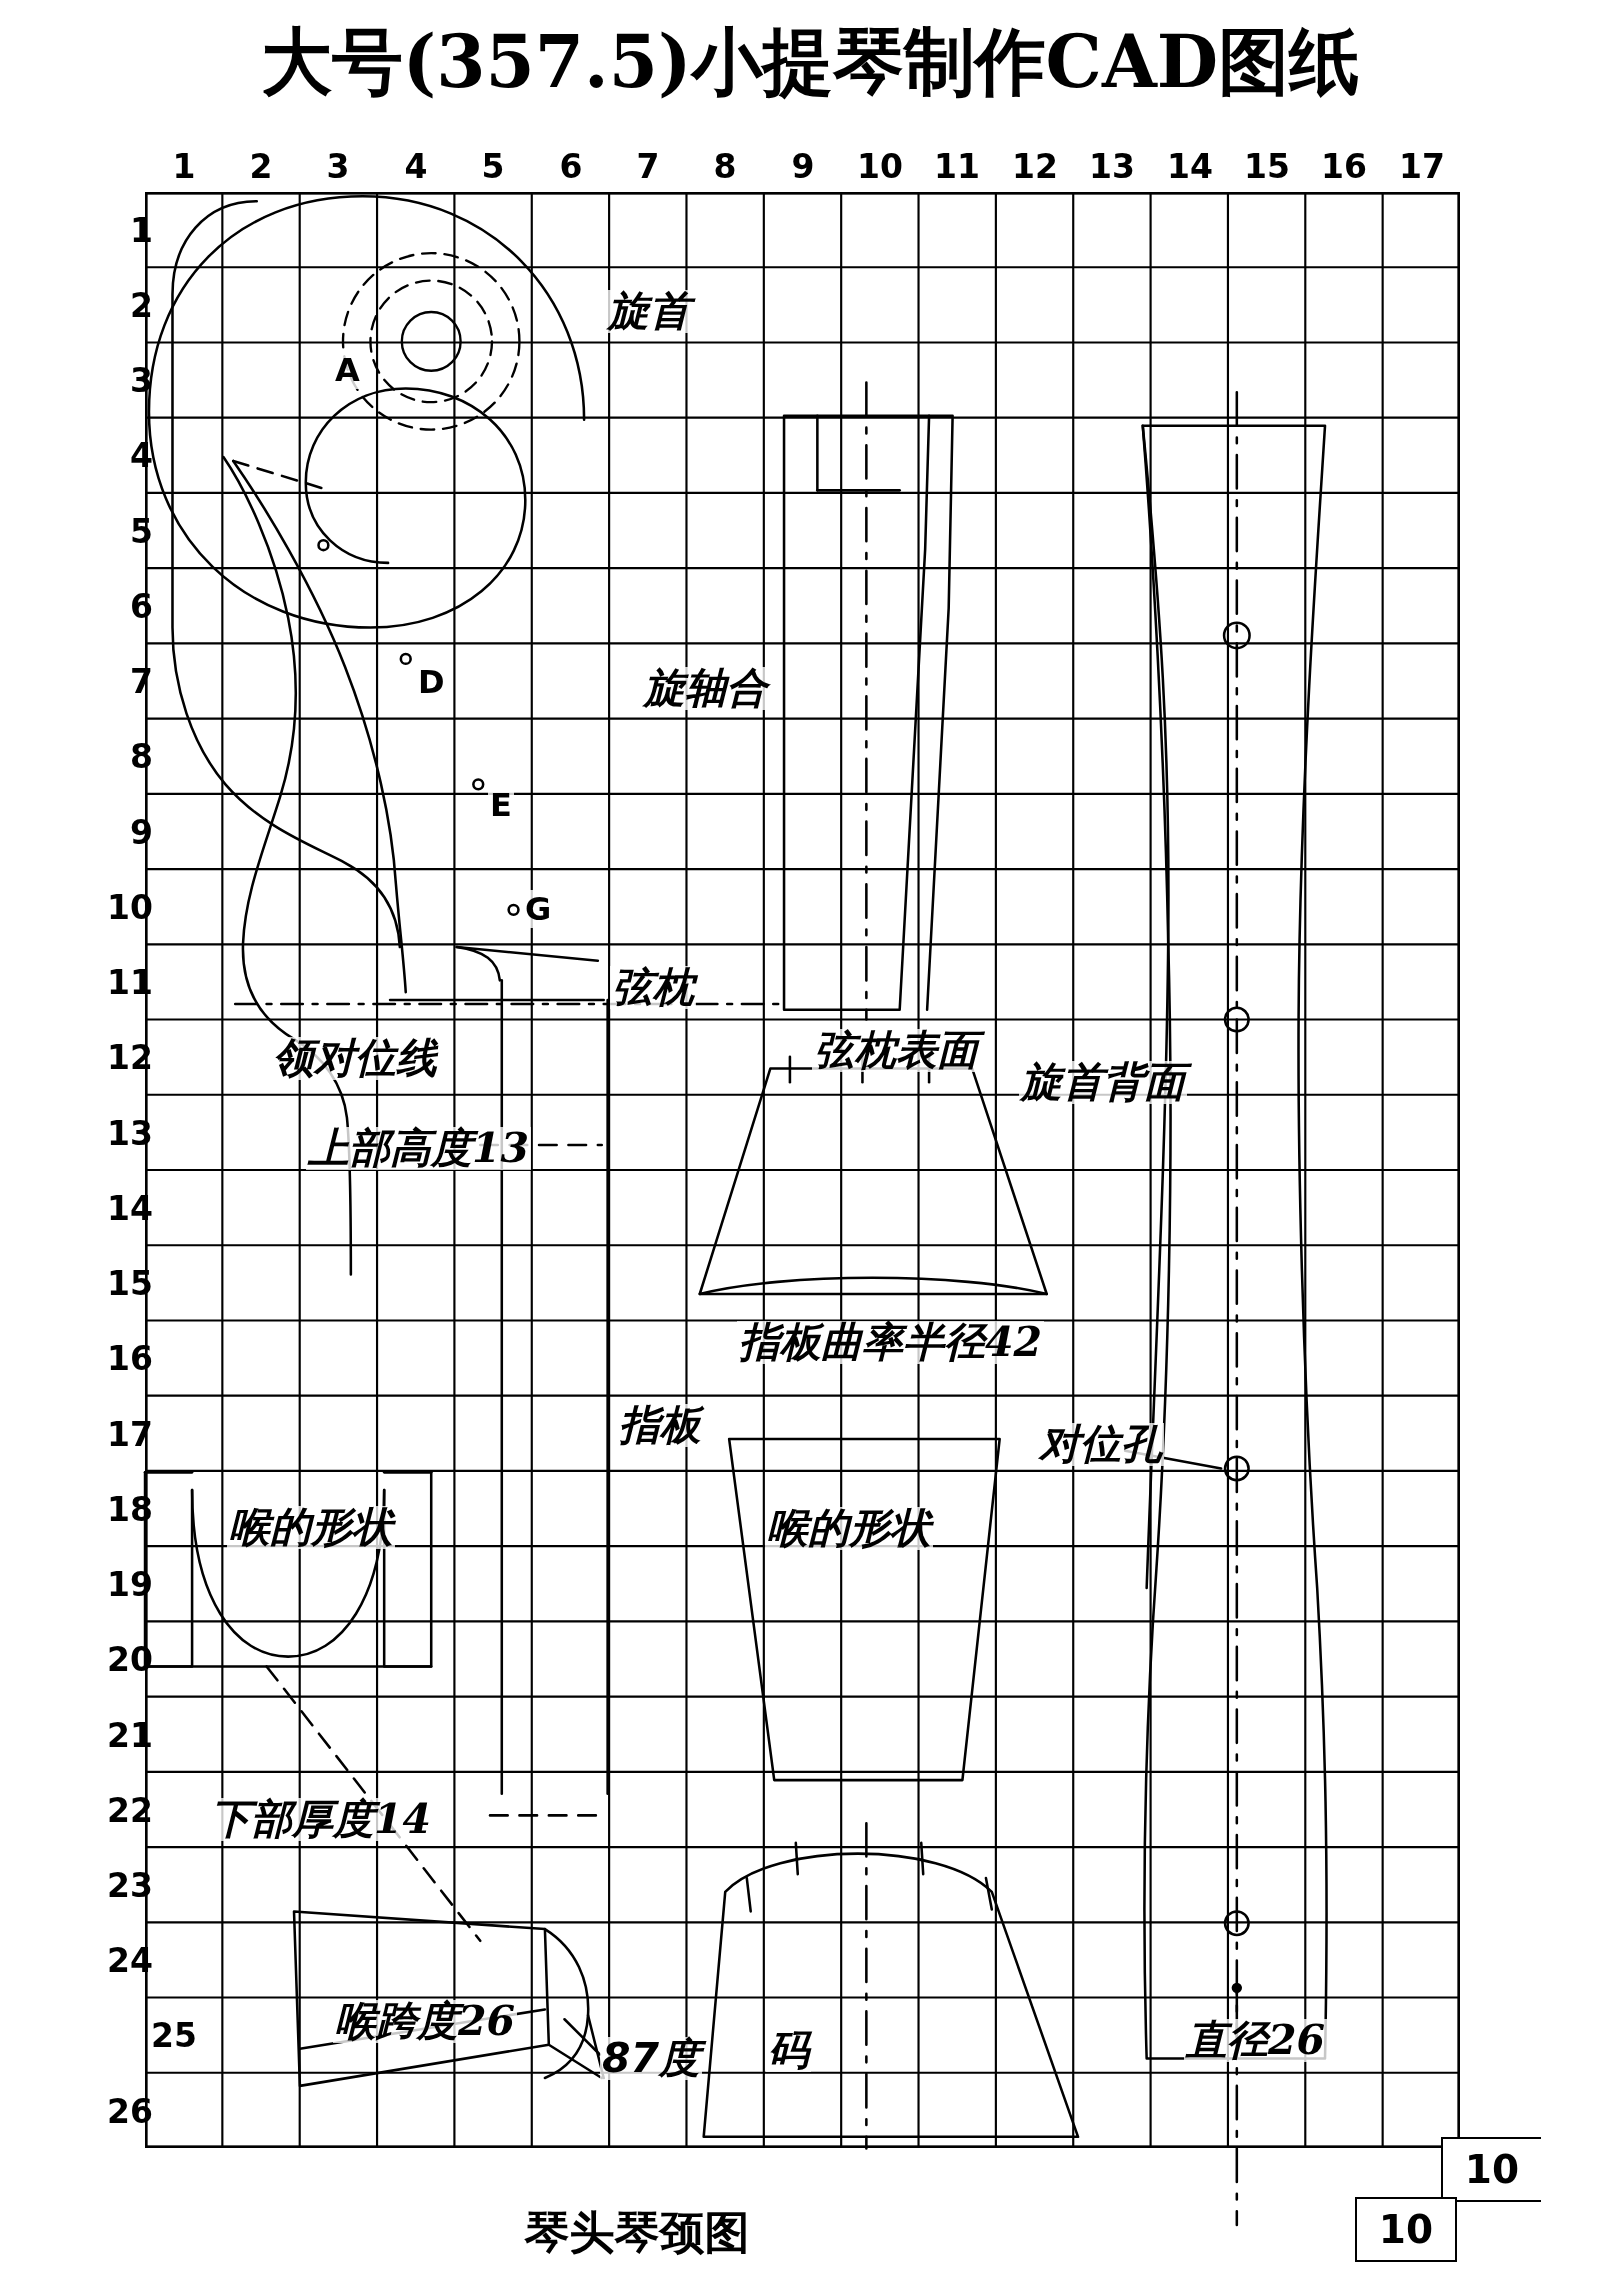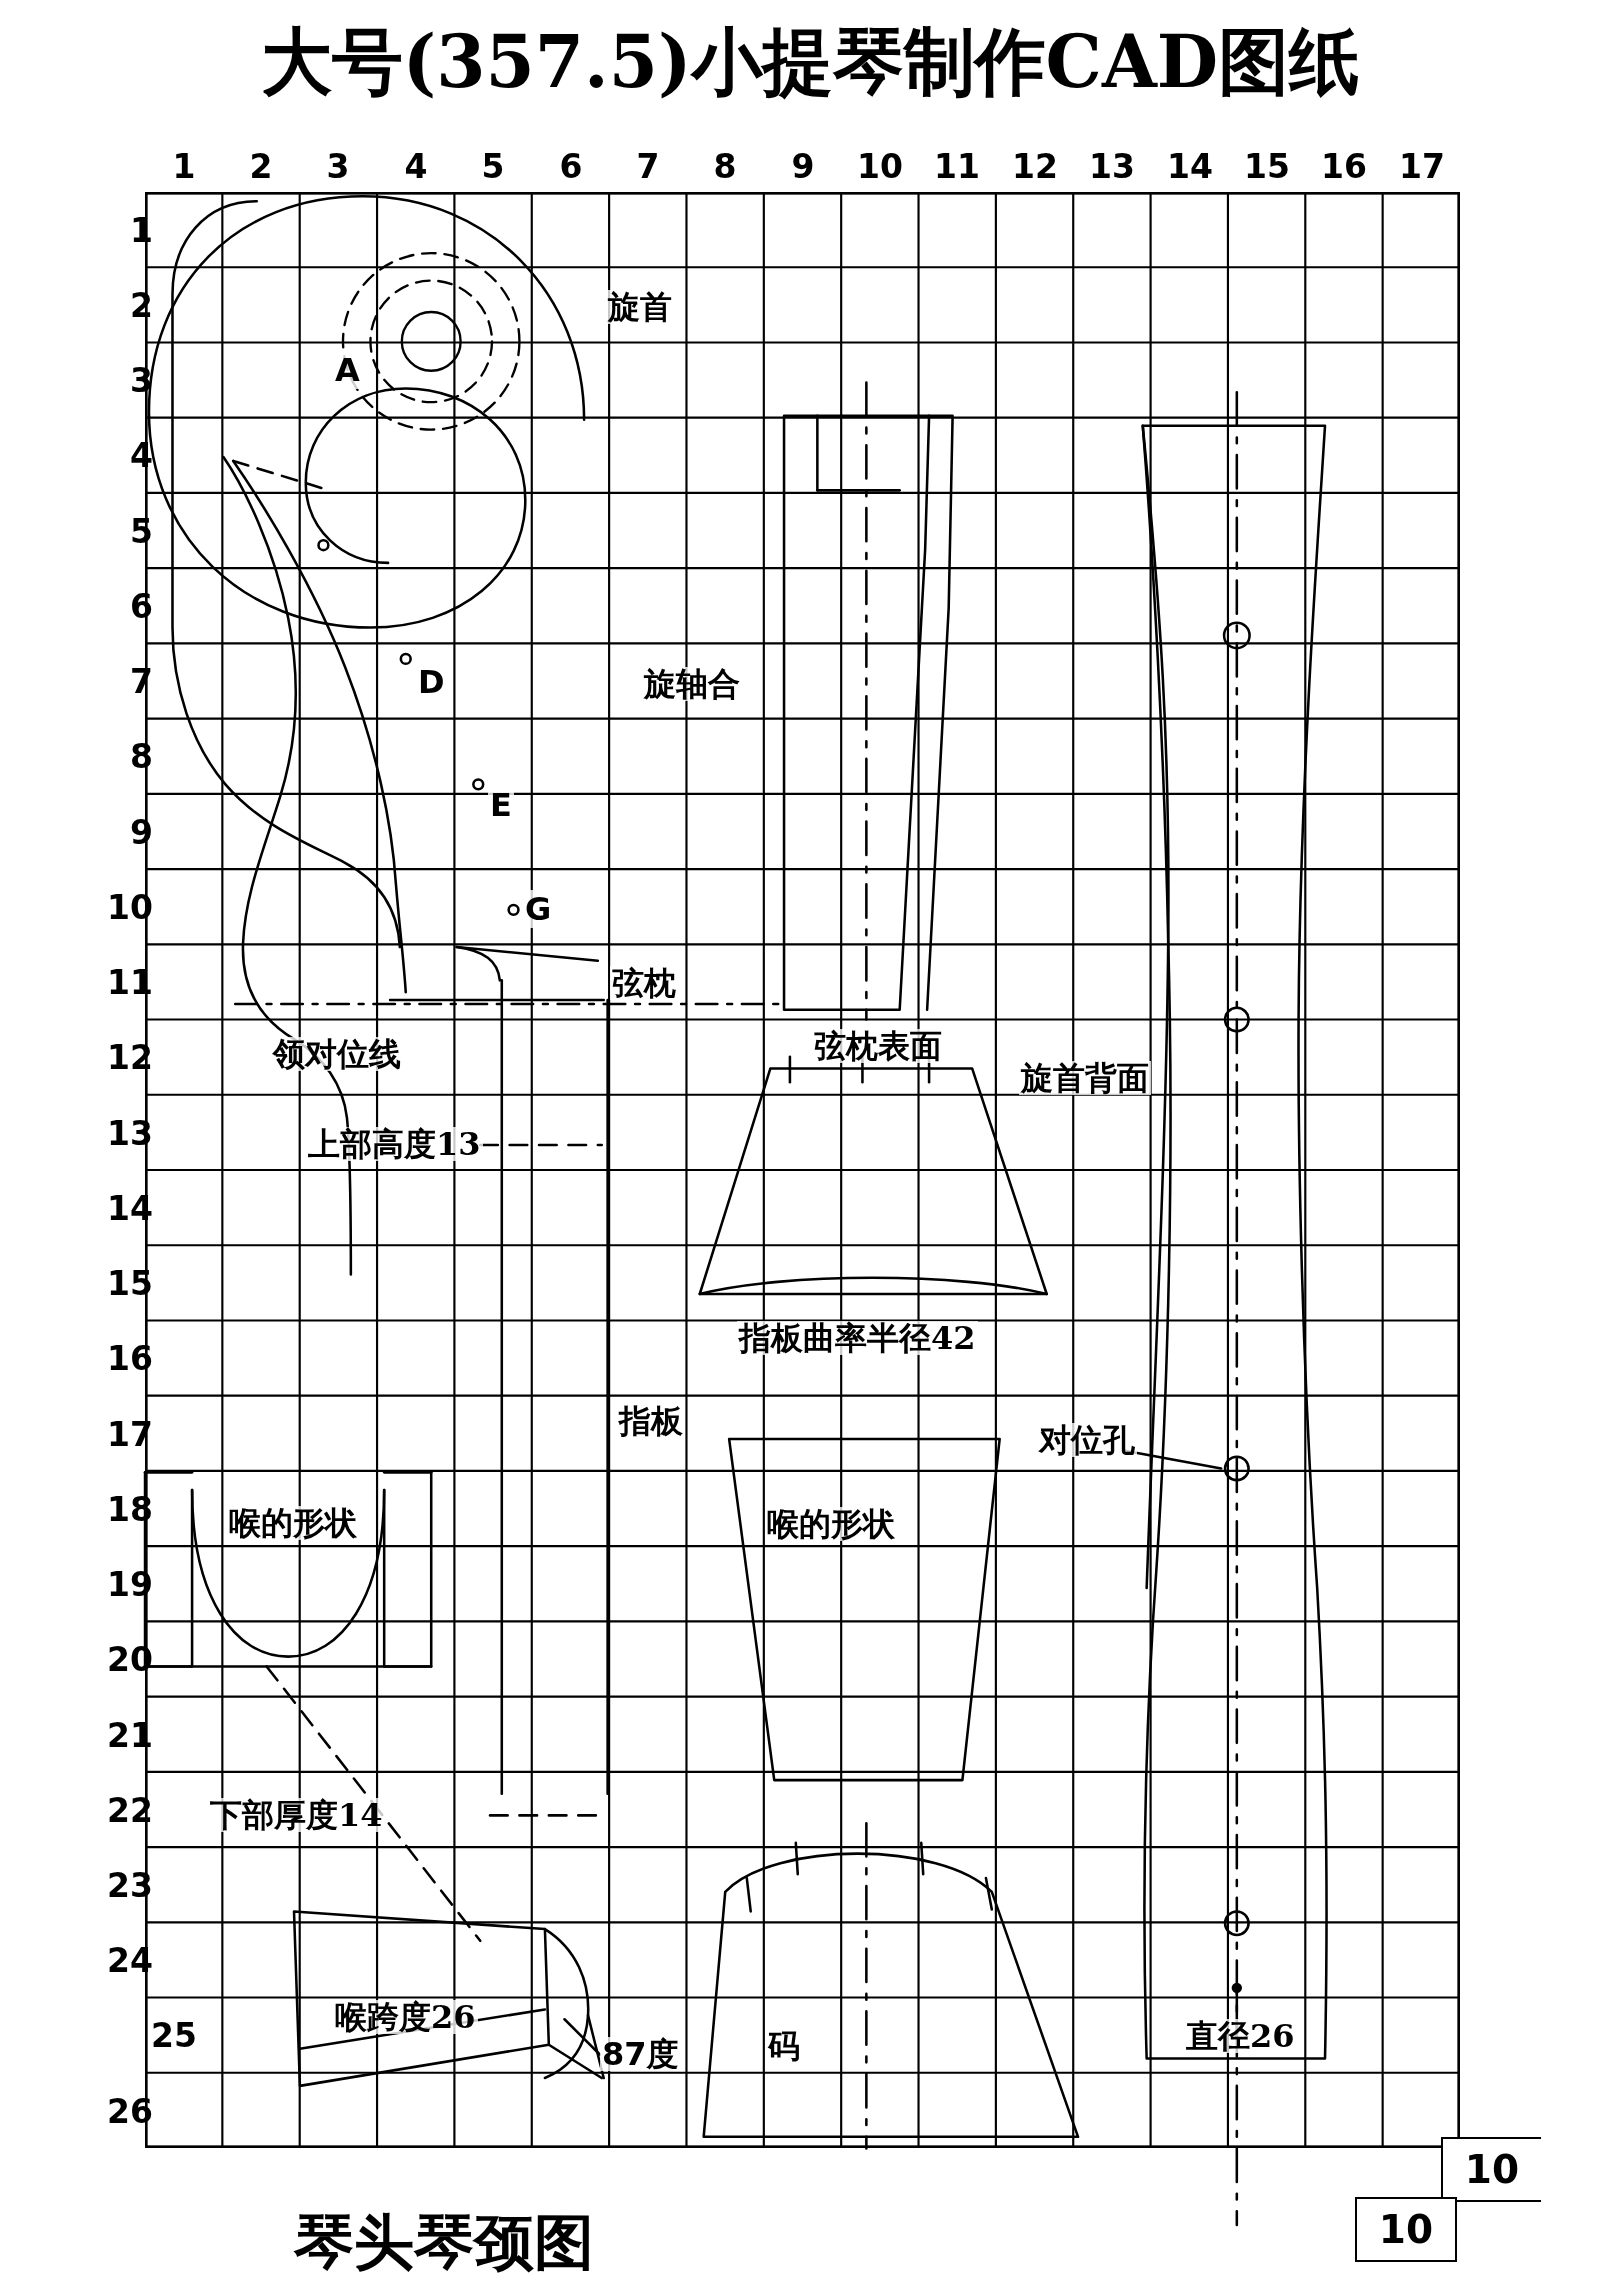--- a/index.html
+++ b/index.html
@@ -36,36 +36,37 @@
   
   #gridframe{position:absolute;left:145px;top:192px;width:1315px;height:1956px;}
 
   
   #draw{position:absolute;left:0;top:0;width:1621px;height:2293px;pointer-events:none;}
 
   
   .ann{
     position:absolute;white-space:nowrap;
     font-family:"DejaVu Serif","Liberation Serif",serif;
-    font-size:32px;font-weight:700;line-height:1;
+    font-size:41px;font-weight:700;line-height:1;
     background:rgba(255,255,255,0.78);
     padding:1px 2px;
+    font-style:italic;
   }
   .ann.num{font-family:"DejaVu Sans","Liberation Sans",sans-serif;}
   .pt-label{
     position:absolute;font-size:32px;font-weight:700;
     font-family:"DejaVu Sans","Liberation Sans",sans-serif;
     background:rgba(255,255,255,0.8);padding:0 2px;
   }
 
   
   .sheet-caption{
-    position:absolute;left:294px;top:2203px;width:686px;
+    position:absolute;left:294px;top:2203px;width:686px;text-align:center;
     font-family:"DejaVu Serif","Liberation Serif",serif;
-    font-size:60px;font-weight:700;
+    font-size:45px;font-weight:700;
   }
 
   
   .corner-box{
     position:absolute;border:2.9px solid #000;
     display:flex;align-items:center;justify-content:center;
     font-family:"DejaVu Sans","Liberation Sans",sans-serif;
     font-size:39px;font-weight:700;background:#fff;
   }
   #corner-box-top{left:1441px;top:2137px;width:98px;height:61px;border-right:none;}

